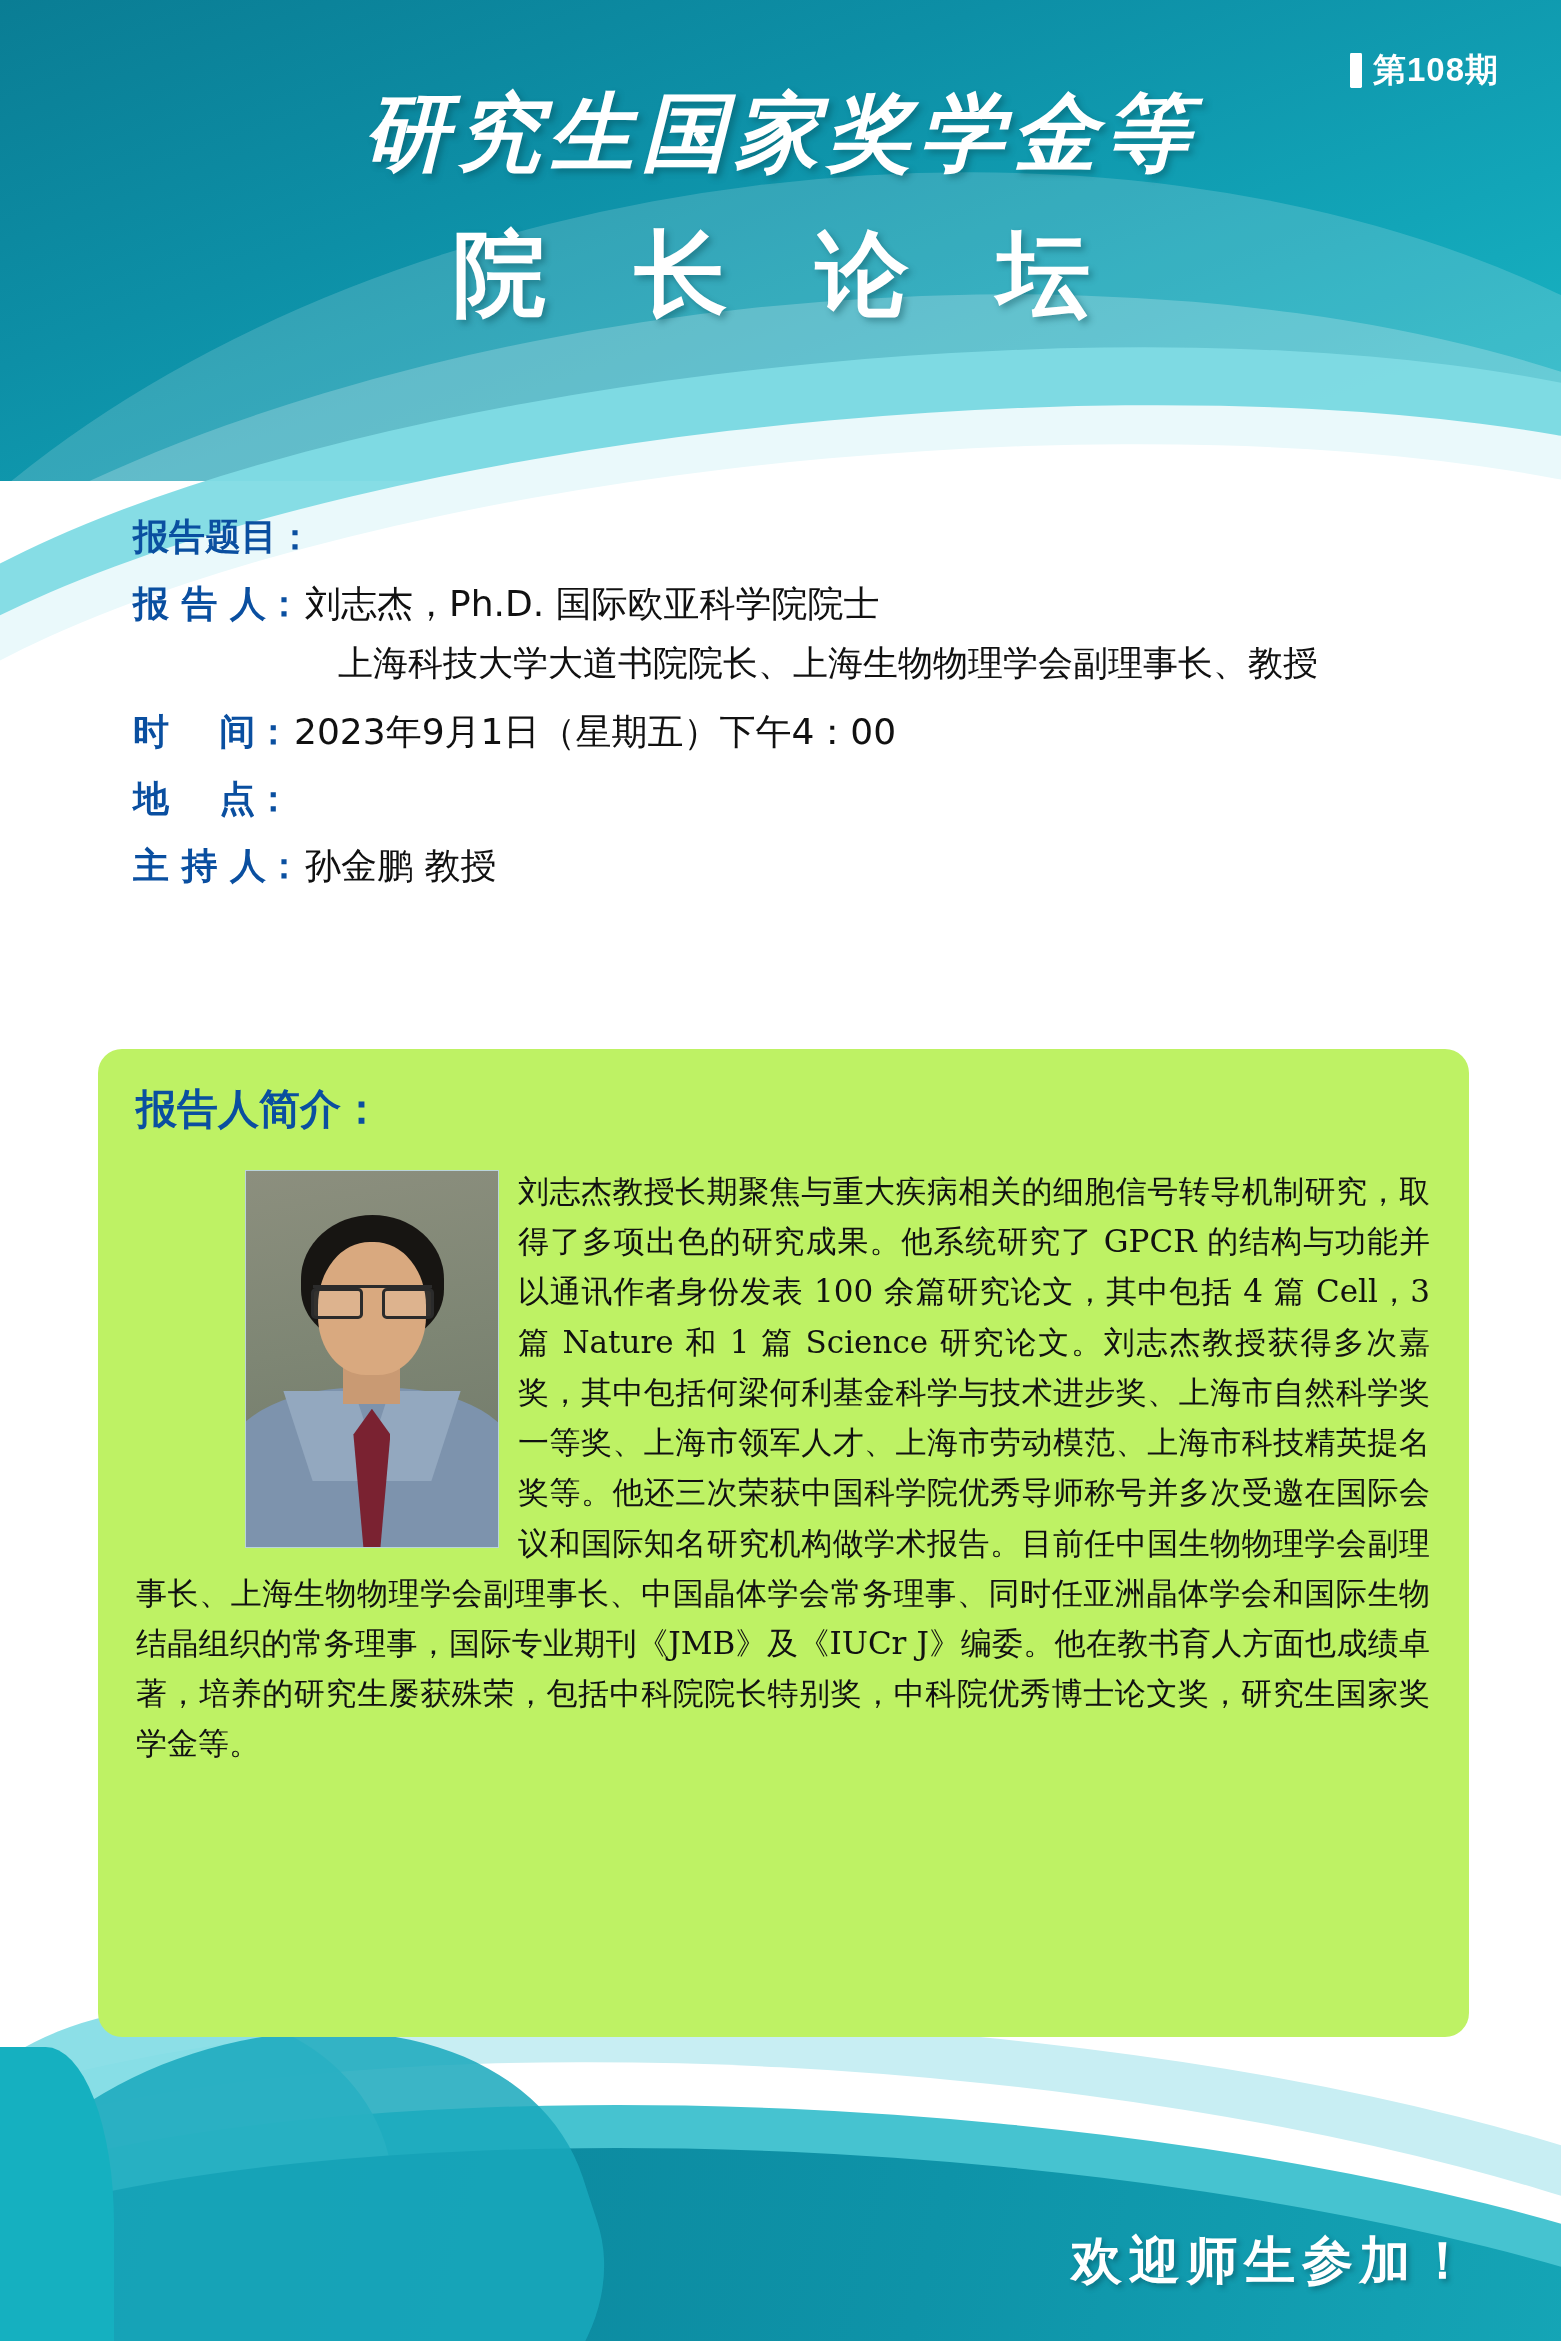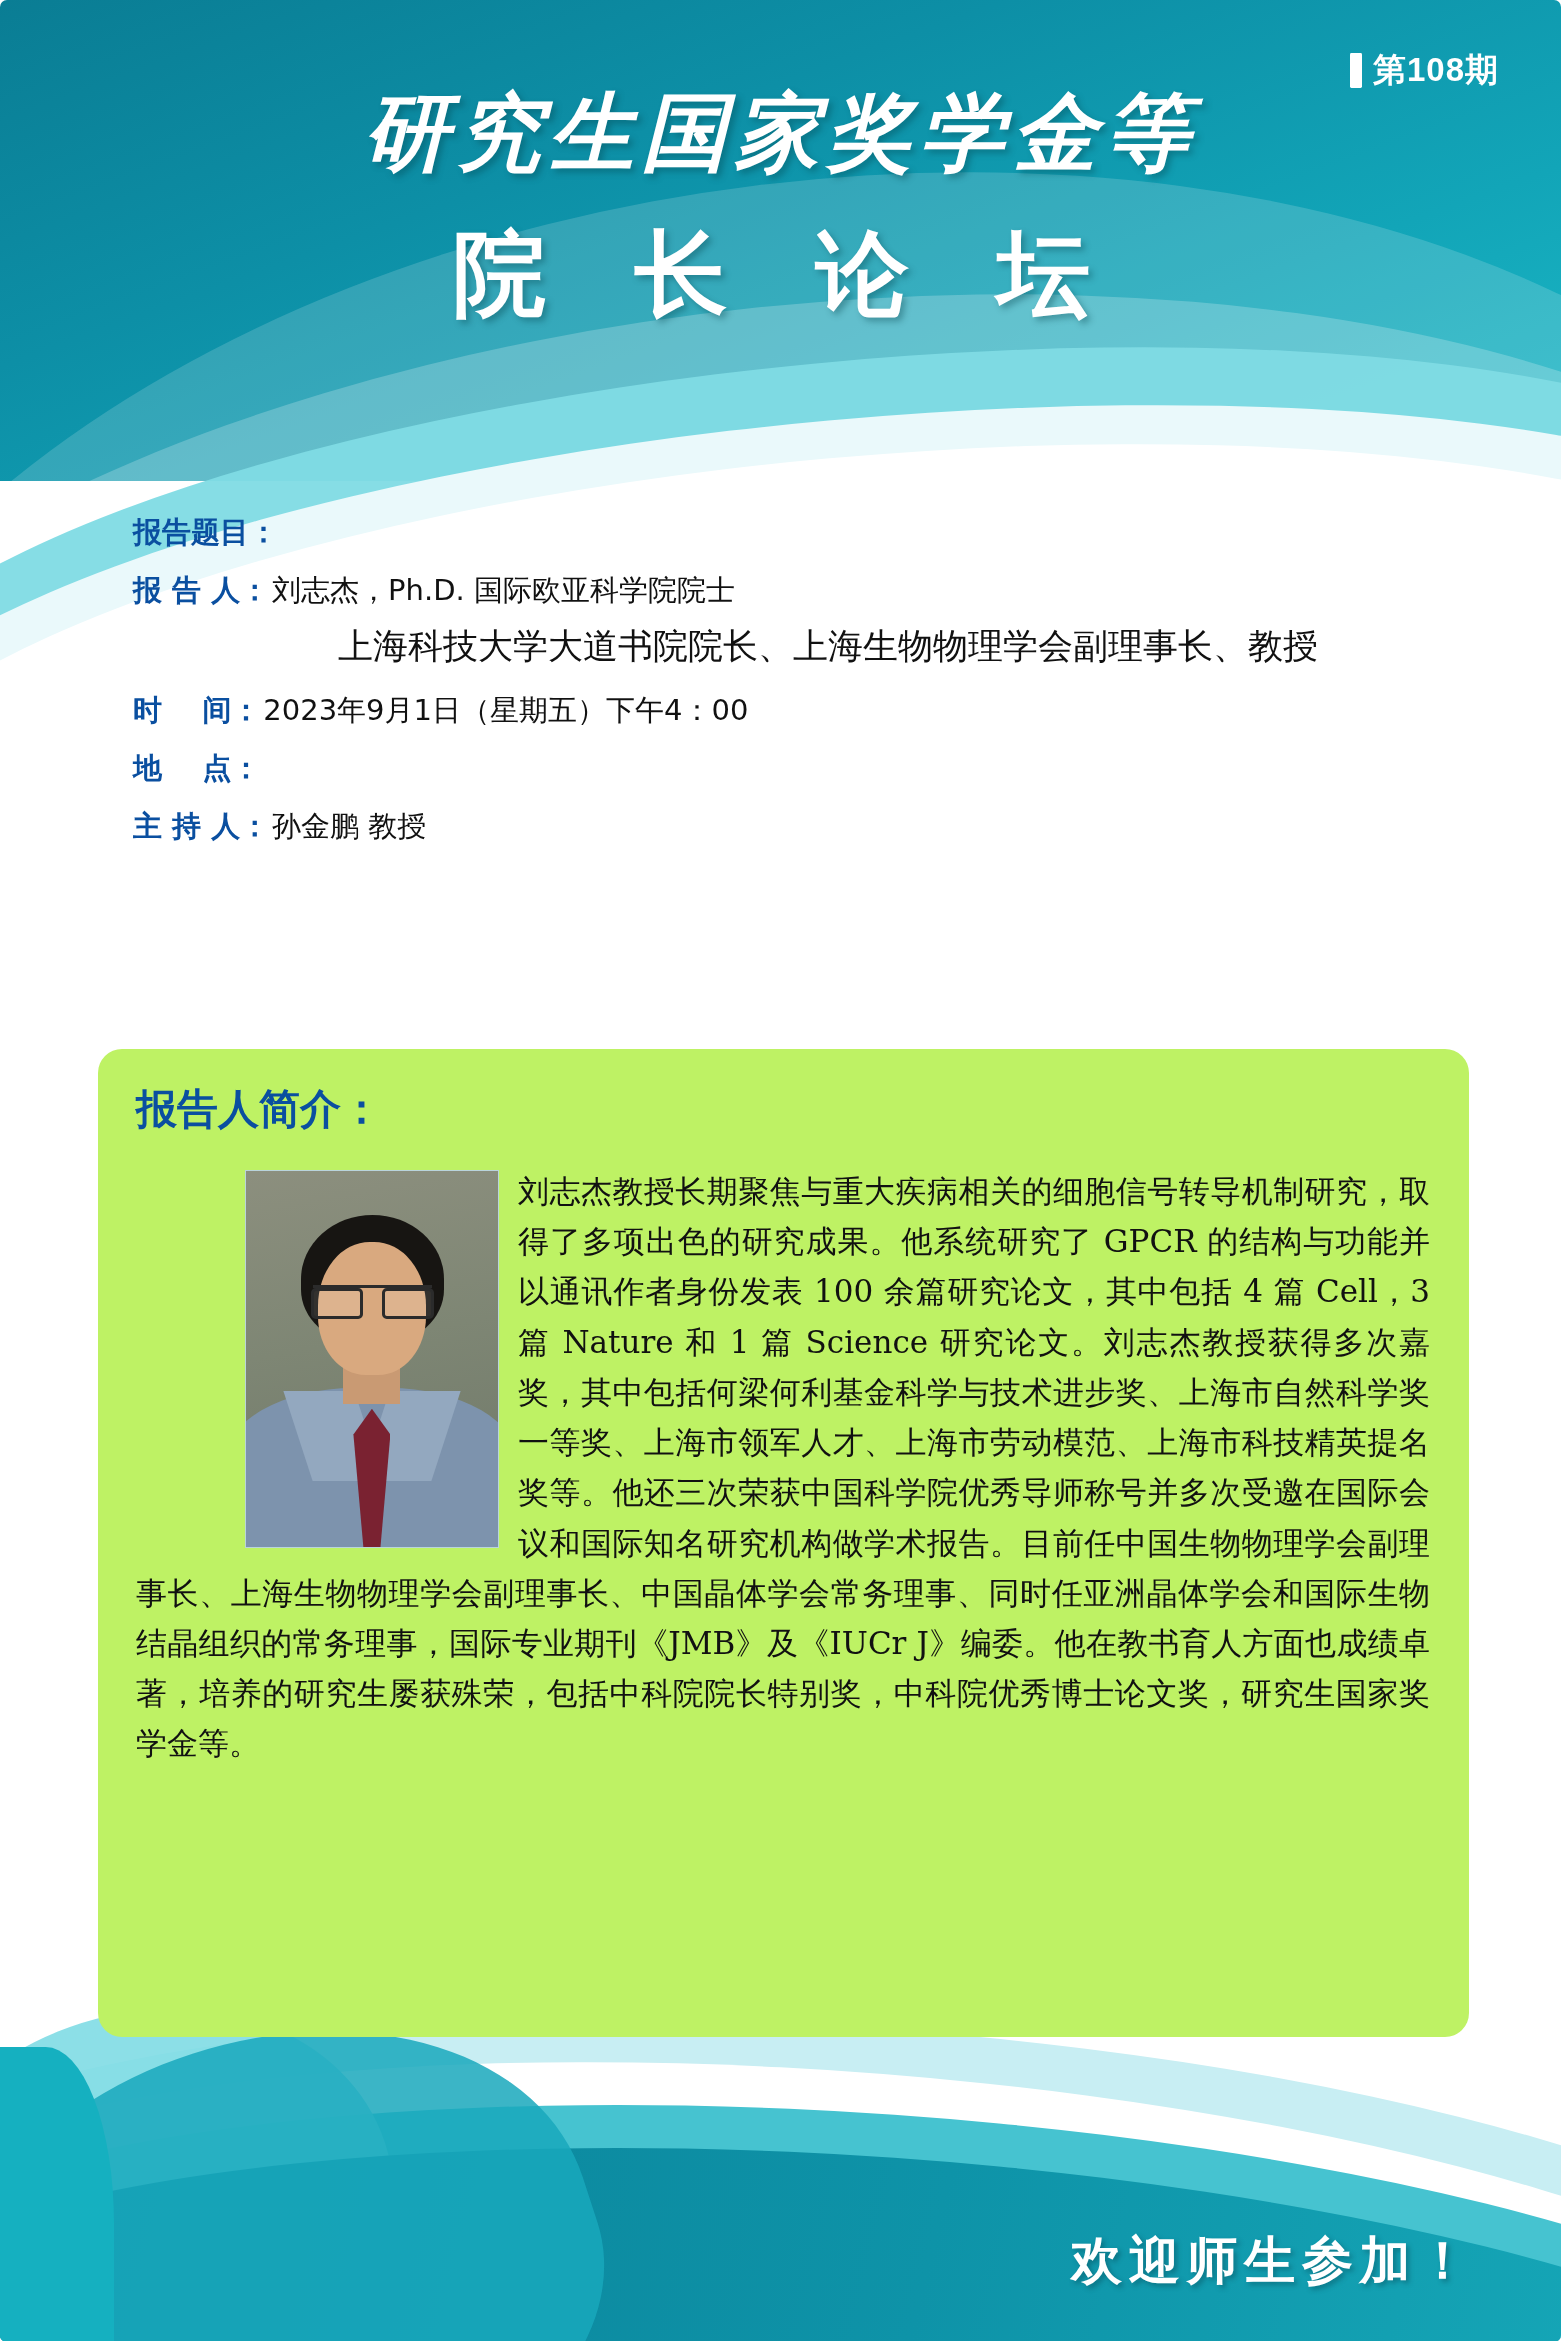--- a/index.html
+++ b/index.html
@@ -9,21 +9,20 @@
   }
   body {
     font-family: "Liberation Sans", sans-serif;
   }
   #poster {
     position: relative;
     width: 1561px;
     height: 2342px;
     overflow: hidden;
     background: #ffffff;
-    border-radius: 7px;
   }
 
   
   .top-band {
     position: absolute;
     left: 0; top: 0;
     width: 1561px;
     height: 481px;
     background: linear-gradient(160deg, #0a7d94 0%, #0d8fa6 35%, #12a5b8 70%, #1cb8c6 100%);
     overflow: hidden;
@@ -125,21 +124,21 @@
   .info {
     position: absolute;
     left: 133px; top: 514px;
     width: 1314px;
     z-index: 40;
   }
   .info-row {
     display: flex;
     align-items: flex-end;
     margin-bottom: 22px;
-    font-size: 29px;
+    font-size: 36px;
     line-height: 1.25;
   }
   .info-label {
     color: #0a4fa0;
     font-weight: bold;
     white-space: pre;
     flex: 0 0 auto;
     font-family: "DejaVu Sans", sans-serif;
   }
   .info-value {

